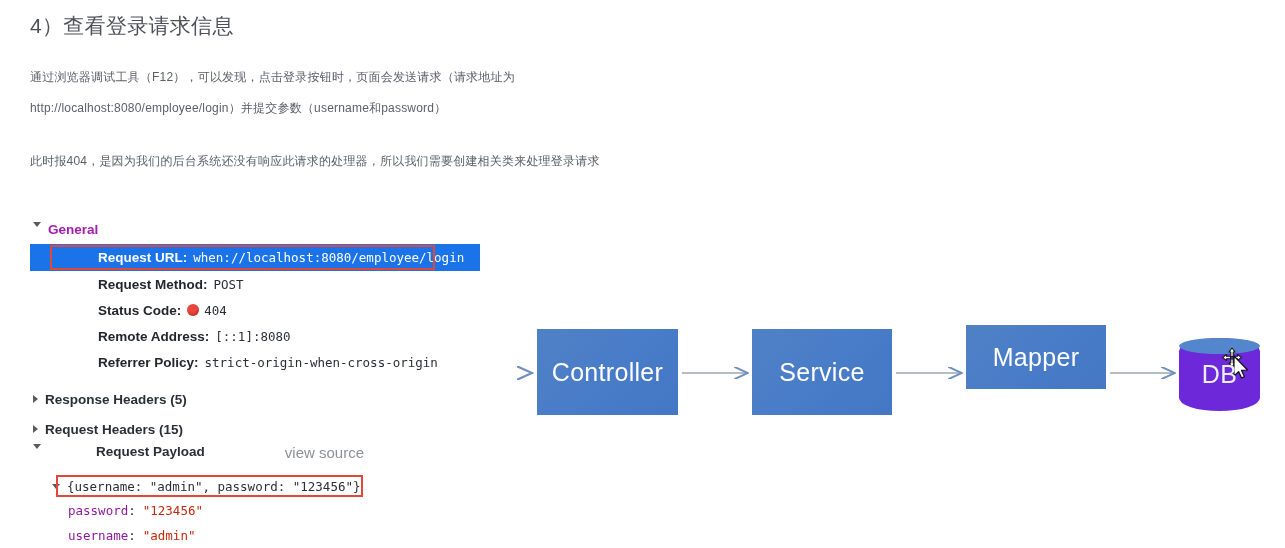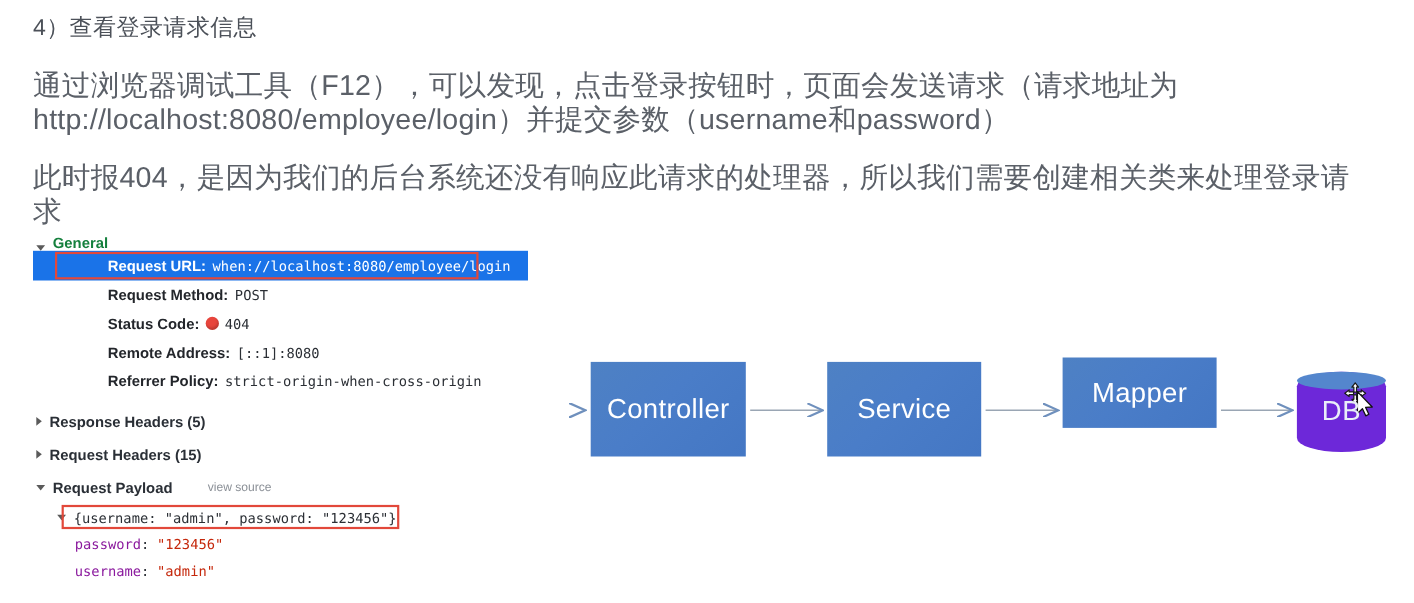--- a/index.html
+++ b/index.html
@@ -26,45 +26,46 @@
   }
   .heading {
     font-size: 21px;
     line-height: 28px;
     color: #4c5159;
     margin-top: 12px;
     letter-spacing: 0.3px;
     white-space: nowrap;
   }
   .para {
-    font-size: 26px;
+    font-size: 12px;
     line-height: 31px;
     color: #5b6068;
     margin-top: 22px;
     letter-spacing: 0.2px;
   }
   .para .ln { display: block; white-space: nowrap; }
 
   
   .devtools {
     position: absolute;
     left: 30px;
     top: 206px;
     width: 470px;
     font-family: "Liberation Sans", "DejaVu Sans", sans-serif;
     color: #303942;
   }
   .dt-section {
     display: flex;
-    align-items: flex-end;
+    align-items: flex-start;
     height: 22px;
     font-size: 13.5px;
     font-weight: bold;
-    color: #15803d;
+    color: #a21caf;
     padding-left: 3px;
+    margin-top: 16px;
   }
   .tri {
     display: inline-block;
     width: 0; height: 0;
     margin-right: 7px;
     border-style: solid;
   }
   .tri.down {
     border-width: 5px 4px 0 4px;
     border-color: #5a5a5a transparent transparent transparent;
@@ -130,29 +131,29 @@
     display: flex;
     align-items: center;
     height: 30px;
     font-size: 13.5px;
     font-weight: bold;
     color: #2a2f36;
     padding-left: 3px;
   }
   .dt-payload-head {
     display: flex;
-    align-items: center;
     height: 30px;
     padding-left: 3px;
     font-size: 13.5px;
+    gap: 48px;
   }
   .dt-payload-head .lbl { font-weight: bold; color: #2a2f36; }
   .view-source {
     margin-left: 32px;
-    font-size: 11px;
+    font-size: 15px;
     color: #8b9097;
     text-decoration: none;
     cursor: pointer;
   }
   .payload-line {
     position: relative;
     display: flex;
     align-items: center;
     height: 24px;
     padding-left: 22px;

